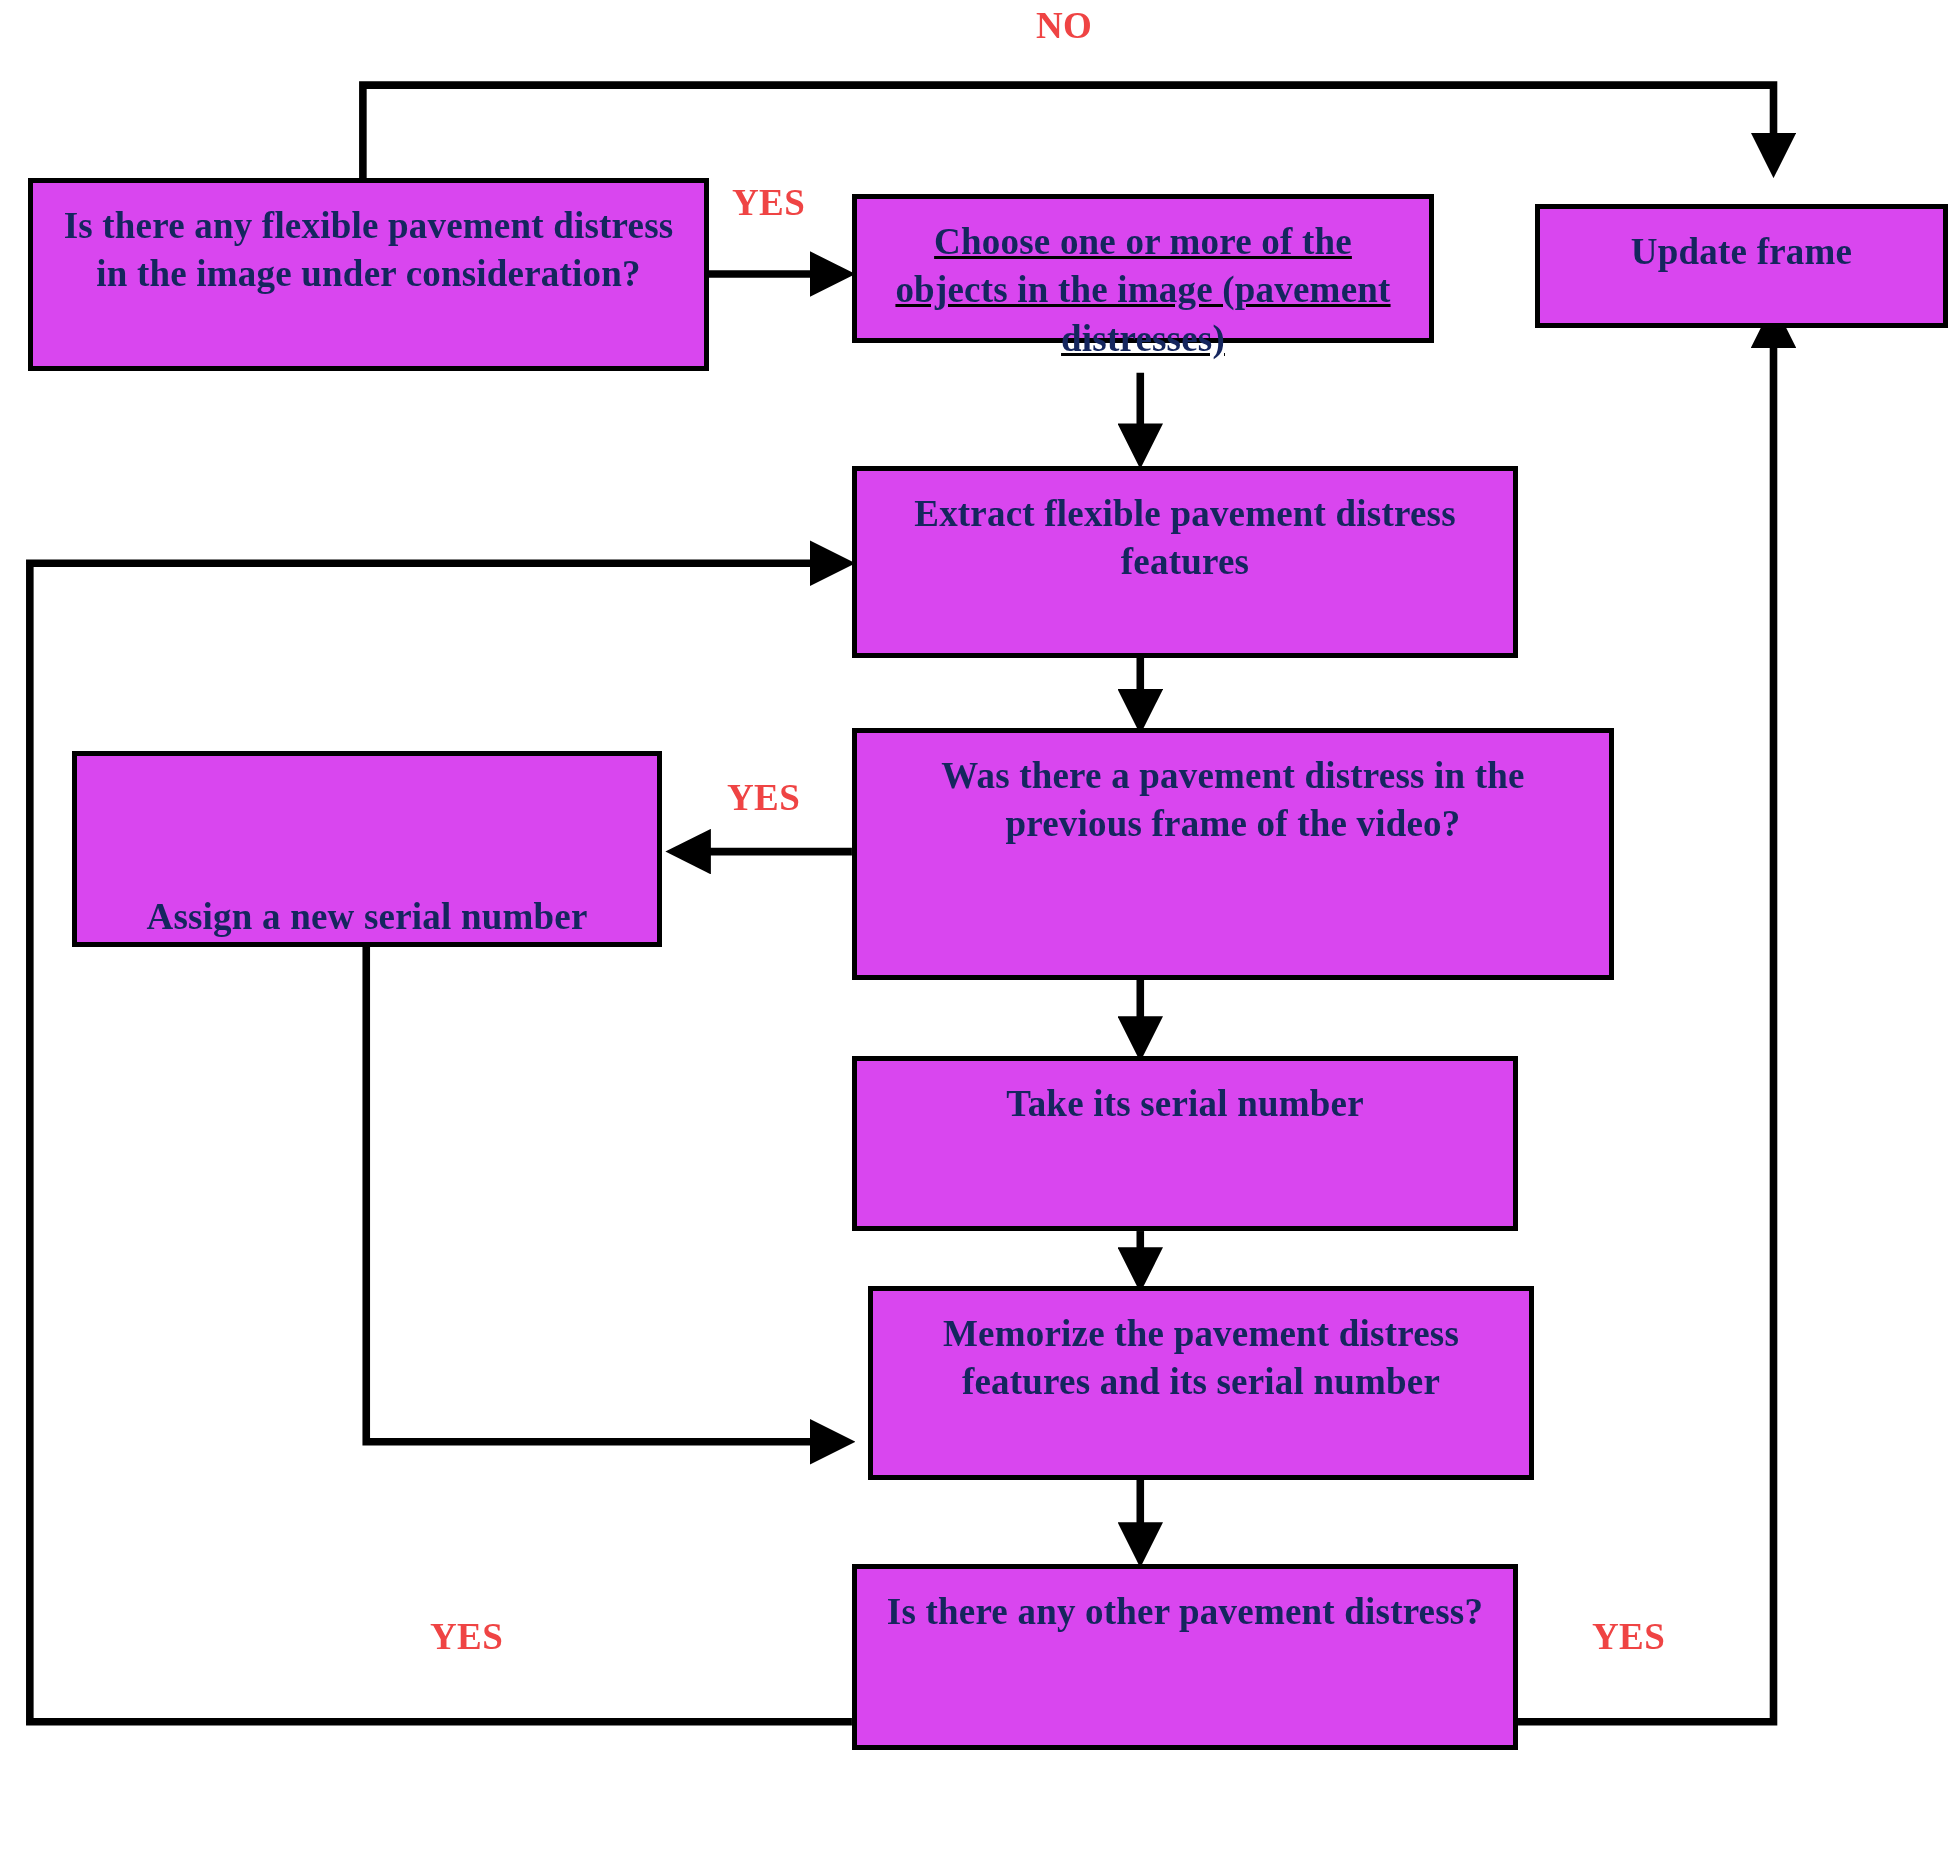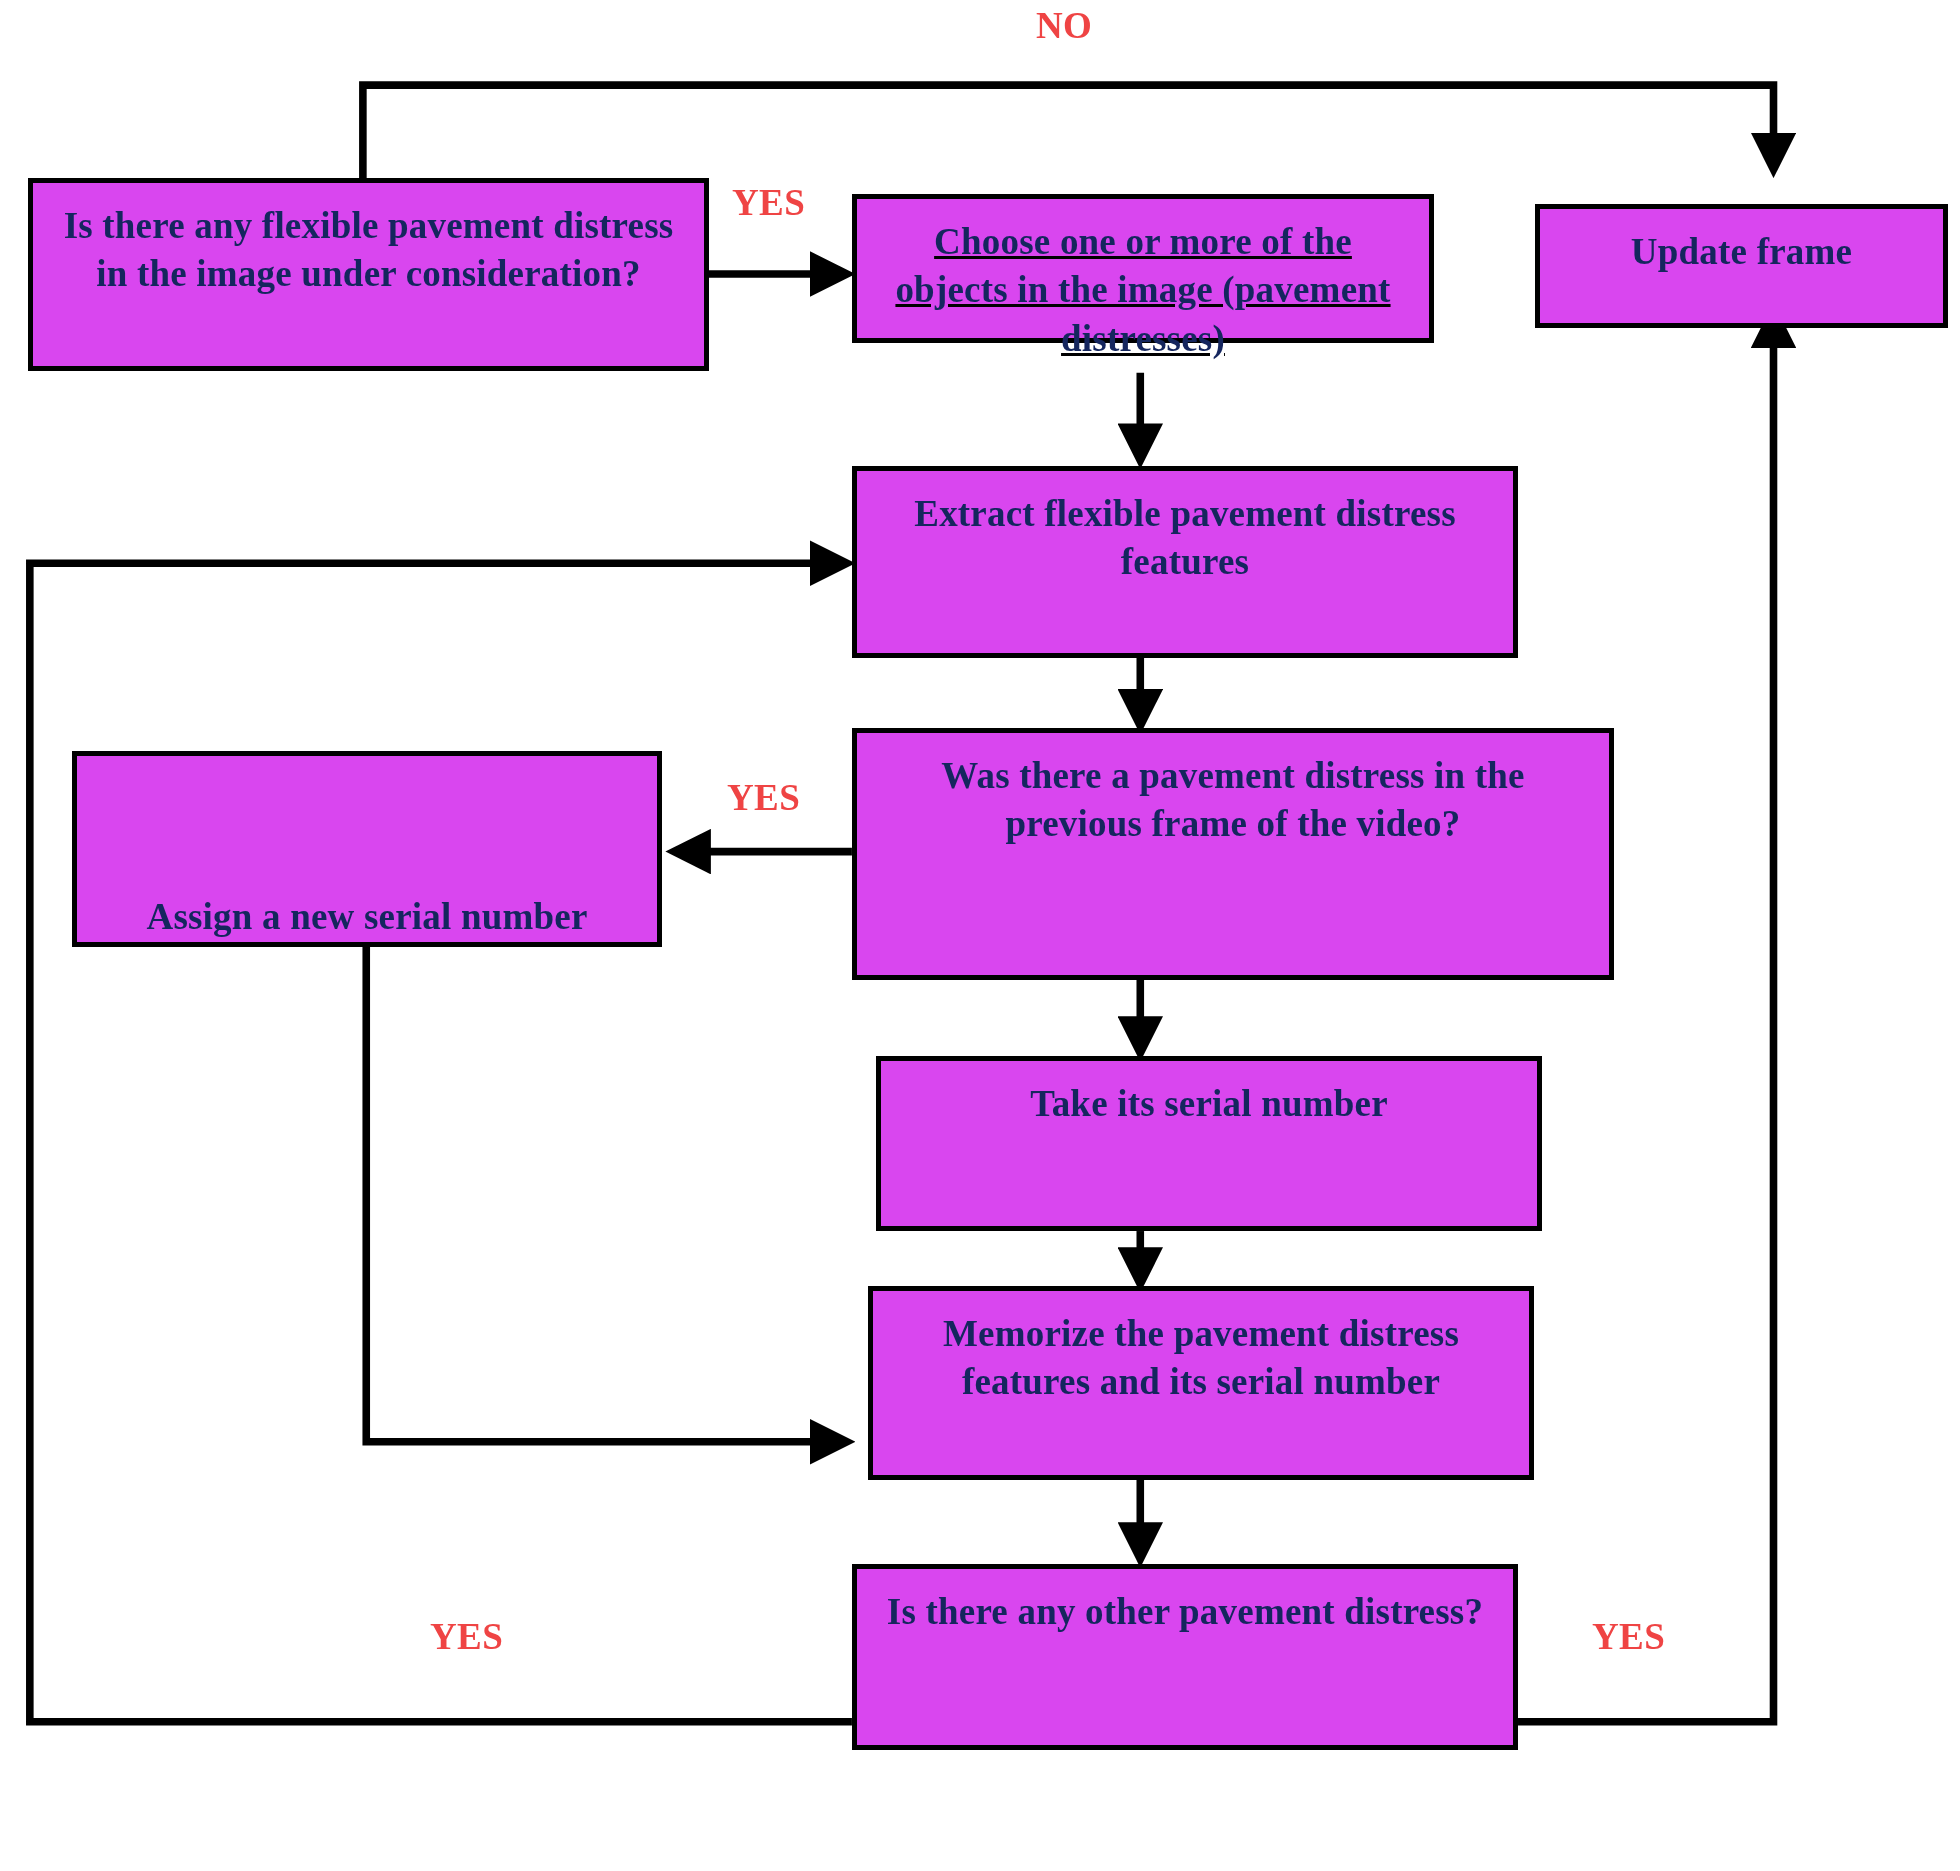--- a/index.html
+++ b/index.html
@@ -128,21 +128,21 @@
   </div>
 
   <div class="node" style="left:852px; top:728px; width:762px; height:252px;">
     <div class="node-text">Was there a pavement distress in the previous frame of the video?</div>
   </div>
 
   <div class="node" style="left:72px; top:751px; width:590px; height:196px;align-items:flex-end;">
     <div class="node-text">Assign a new serial number</div>
   </div>
 
-  <div class="node" style="left:852px; top:1056px; width:666px; height:175px;margin-left:24px;">
+  <div class="node" style="left:852px; top:1056px; width:666px; height:175px;">
     <div class="node-text">Take its serial number</div>
   </div>
 
   <div class="node" style="left:868px; top:1286px; width:666px; height:194px;">
     <div class="node-text">Memorize the pavement distress features and its serial number</div>
   </div>
 
   <div class="node" style="left:852px; top:1564px; width:666px; height:186px;">
     <div class="node-text">Is there any other pavement distress?</div>
   </div>

